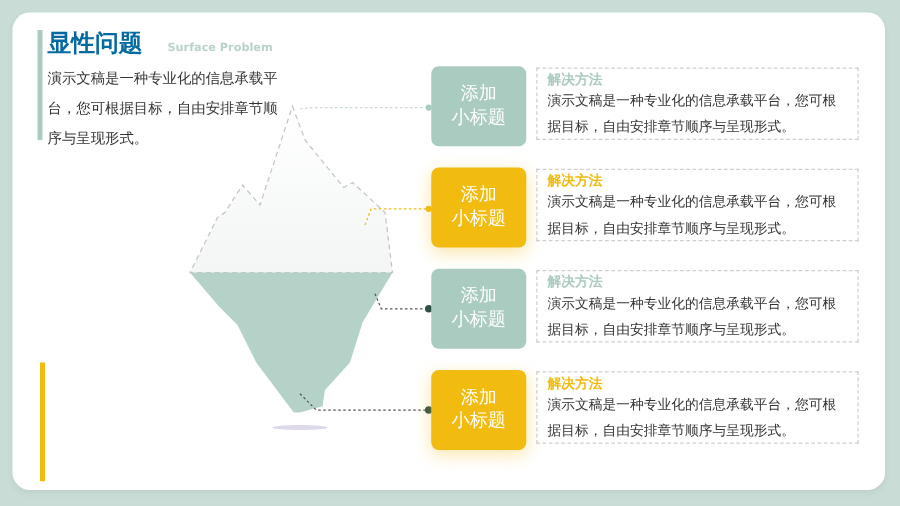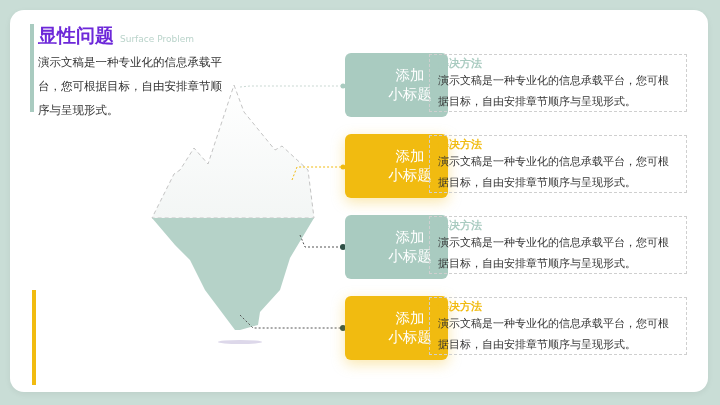--- a/index.html
+++ b/index.html
@@ -15,31 +15,31 @@
   }
   .panel {
     position:absolute; padding-left:8px;
   }
   .panel .bar { position:absolute; left:0; top:0; bottom:0; width:4px; }
   .panel-top { left:30px; top:24px; width:190px; height:88px; }
   .panel-top .bar { background:#a9cbc0; }
   .panel-bottom { left:32px; top:290px; width:190px; height:95px; }
   .panel-bottom .bar { background:#f1bb10; }
   .ptitle { font-weight:bold; font-size:19px; line-height:22px; white-space:nowrap; }
-  .panel-top .ptitle .zh { color:#6d28d9; }
+  .panel-top .ptitle .zh { color:#0369a1; }
   .panel-bottom .ptitle .zh { color:#2f4f45; }
-  .ptitle .en { font-weight:normal; font-size:9px; color:#b9d3ca; margin-left:6px; }
+  .ptitle .en { font-weight:bold; font-size:9px; color:#b9d3ca; margin-left:20px; }
   .pbody { font-size:11.5px; color:#333; line-height:24px; margin-top:0; }
 
   .iceberg { position:absolute; left:140px; top:80px; width:200px; height:280px; }
 
   .tag {
     position:absolute; left:345px; width:76px; height:64px; border-radius:6px;
     color:#fff; font-size:14.5px; line-height:19px; text-align:center;
-    display:flex; align-items:center; justify-content:center;padding-left:27px;
+    display:flex; align-items:center; justify-content:center;
   }
   .tag.green { background:#a9cbc0; }
   .tag.yellow { background:#f1bb10; box-shadow:0 4px 14px rgba(241,187,16,0.35); }
   .desc {
     position:absolute; left:429px; width:258px; height:58px;
     border:1px dashed #cfcfcf; padding:2px 8px; box-sizing:border-box;
   }
   .desc .dh { font-size:11px; font-weight:bold; line-height:13px; }
   .desc .dh.green { color:#a9cbc0; }
   .desc .dh.yellow { color:#f1bb10; }

